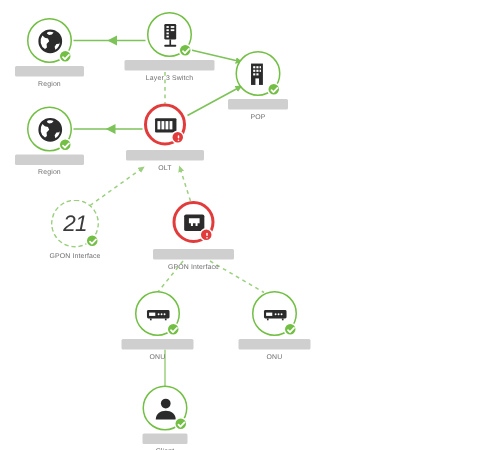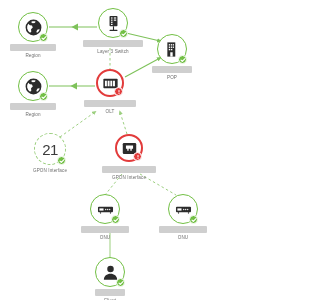--- a/index.html
+++ b/index.html
@@ -5,21 +5,21 @@
   html,body{margin:0;padding:0;}
   body{
     width:218px;height:300px;
     background:#ffffff;
     font-family:"Liberation Sans", sans-serif;
     overflow:hidden;
     position:relative;
   }
   #topology{position:absolute;left:0;top:0;width:218px;height:300px;}
 
-  .node{position:absolute;transform:translate(-50%,-50%);}
+  .node{position:absolute;transform:translate(-50%,-50%);font-style:italic;}
   .ring{
     width:30px;height:30px;border-radius:50%;
     border:1.4px solid #72bf44;
     background:#ffffff;
     box-sizing:border-box;
     display:flex;align-items:center;justify-content:center;
     position:relative;
   }
   .ring.alert{border:2.2px solid #e23b3b;width:28px;height:28px;}
   .ring.dashed{border:1.4px dashed #9ccf7f;}

